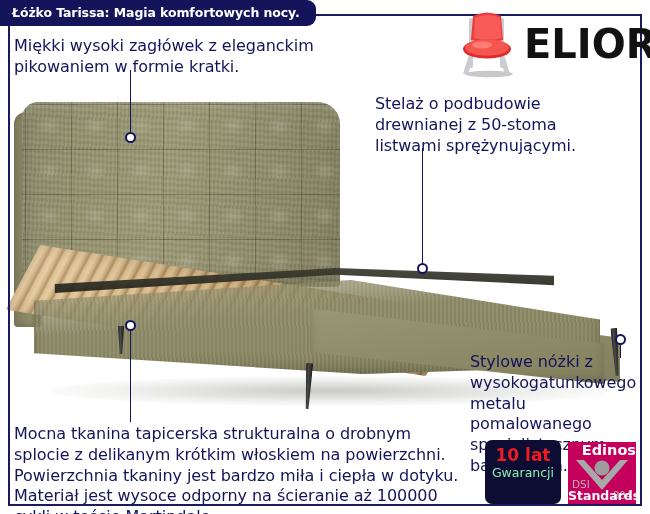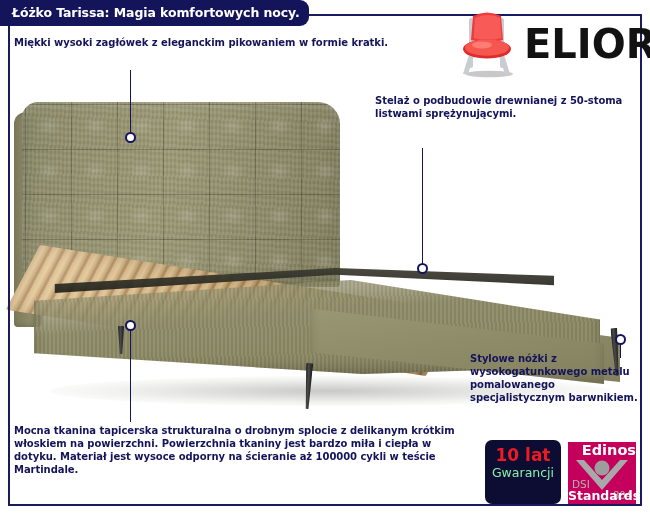--- a/index.html
+++ b/index.html
@@ -28,21 +28,21 @@
     box-sizing: border-box;
     pointer-events: none;
     z-index: 5;
   }
   
   .title-ribbon {
     position: absolute;
     left: 0;
     top: 0;
     height: 26px;
-    padding: 0 9px 0 12px;
+    padding: 0 16px 0 12px;
     background: #14145a;
     color: #ffffff;
     font-size: 12.5px;
     font-weight: bold;
     line-height: 26px;
     white-space: nowrap;
     border-top-right-radius: 9px;
     border-bottom-right-radius: 9px;
     z-index: 20;
     letter-spacing: -0.1px;
@@ -229,22 +229,22 @@
     font-weight: bold;
     color: #121212;
     letter-spacing: 0px;
     margin-left: 6px;
     line-height: 1;
   }
   
   .callout {
     position: absolute;
     color: #14145a;
-    font-size: 10px;
-    font-weight: bold;
+    font-size: 16px;
+    font-weight: normal;
     line-height: 1.30;
     z-index: 12;
     letter-spacing: -0.05px;
   }
   .callout-headboard { left: 14px; top: 36px; width: 400px; }
   .callout-slats { left: 375px; top: 94px; width: 250px; }
   .callout-legs { left: 470px; top: 352px; width: 176px; }
   .callout-fabric { left: 14px; top: 424px; width: 450px; }
 
   

